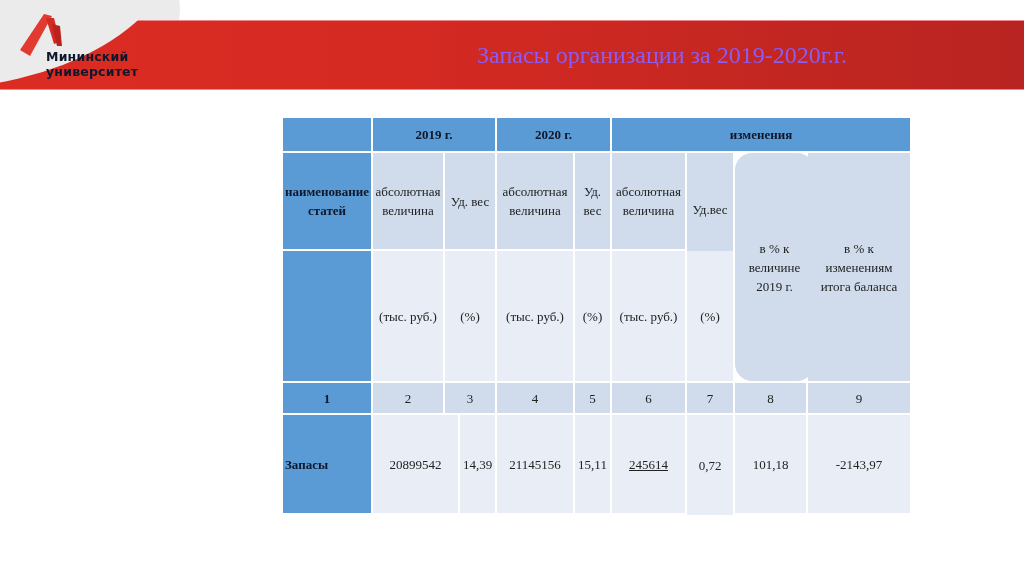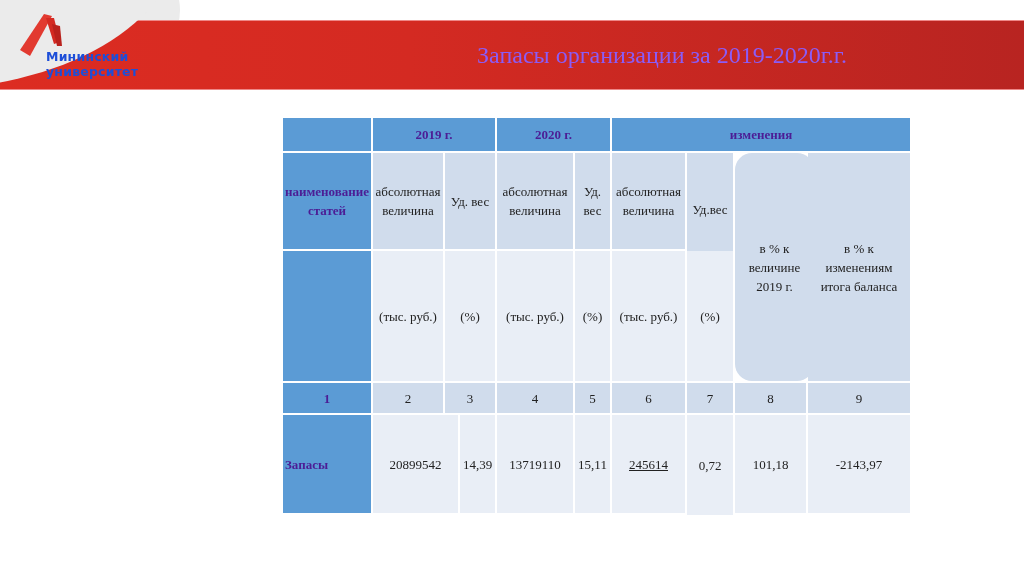--- a/index.html
+++ b/index.html
@@ -1,24 +1,24 @@
 <!DOCTYPE html>
 <html><head>
 <meta charset="utf-8">
 <style>
   html, body { margin:0; padding:0; }
   body { width:1024px; height:574px; position:relative; overflow:hidden; background:#ffffff; font-family:"Liberation Serif", serif; }
   .band { position:absolute; left:0; top:20px; width:1024px; height:70px; background:linear-gradient(90deg,#DC2C22 0%,#D42A22 40%,#B82421 100%); border-top:1px solid #e88; border-bottom:1px solid #e88; box-sizing:border-box; }
   .logo-bg2 { position:absolute; left:-60px; top:-70px; width:240px; height:160px; background:#EBEBEB; border-radius:50%; }
   .logo-mark { position:absolute; left:16px; top:12px; width:50px; height:48px; }
-  .logo-text { position:absolute; left:46px; top:49px; font-family:"DejaVu Sans", sans-serif; font-weight:bold; font-size:12.5px; line-height:15px; color:#1d4ed8; letter-spacing:0.2px; }
+  .logo-text { position:absolute; left:46px; top:49px; font-family:"DejaVu Sans", sans-serif; font-weight:bold; font-size:12.5px; line-height:15px; color:#0f172a; letter-spacing:0.2px; }
   .title { position:absolute; left:260px; top:20px; width:764px; height:70px; display:flex; align-items:center; justify-content:center; color:#8b5cf6; font-size:24px; font-family:"Liberation Serif", serif; padding-left:40px; box-sizing:border-box; }
   .tbl { position:absolute; left:0; top:0; }
   .cell { position:absolute; box-sizing:border-box; display:flex; align-items:center; justify-content:center; text-align:center; font-size:13px; line-height:19px; color:#222; font-family:"Liberation Serif", serif; }
-  .hd { background:#5B9BD5; color:#4c1d95; font-weight:bold; }
+  .hd { background:#5B9BD5; color:#0f172a; font-weight:bold; }
   .mid { background:#D0DCEC; }
   .lite { background:#E9EEF6; }
   .left { justify-content:flex-start; padding-left:4px; text-align:left; }
 </style>
 </head>
 <body>
 
 <div class="logo-bg2"></div>
 <div class="band"></div>
 <div style="position:absolute;left:-80px;top:-60px;width:258px;height:150px;background:#EBEBEB;border-radius:0 0 100% 0 / 0 0 100% 0;"></div>
@@ -66,19 +66,19 @@
   <div class="cell mid" style="left:497px;top:383px;width:76px;height:30px;">4</div>
   <div class="cell mid" style="left:575px;top:383px;width:35px;height:30px;">5</div>
   <div class="cell mid" style="left:612px;top:383px;width:73px;height:30px;">6</div>
   <div class="cell mid" style="left:687px;top:383px;width:46px;height:30px;">7</div>
   <div class="cell mid" style="left:735px;top:383px;width:71px;height:30px;">8</div>
   <div class="cell mid" style="left:808px;top:383px;width:102px;height:30px;">9</div>
 
   <div class="cell hd left" style="left:283px;top:415px;width:88px;height:98px;padding-left:2px;">Запасы</div>
   <div class="cell lite" style="left:373px;top:415px;width:85px;height:98px;">20899542</div>
   <div class="cell lite" style="left:460px;top:415px;width:35px;height:98px;">14,39</div>
-  <div class="cell lite" style="left:497px;top:415px;width:76px;height:98px;">13719110</div>
+  <div class="cell lite" style="left:497px;top:415px;width:76px;height:98px;">21145156</div>
   <div class="cell lite" style="left:575px;top:415px;width:35px;height:98px;">15,11</div>
   <div class="cell lite" style="left:612px;top:415px;width:73px;height:98px;text-decoration:underline;">245614</div>
   <div class="cell lite" style="left:687px;top:415px;width:46px;height:100px;">0,72</div>
   <div class="cell lite" style="left:735px;top:415px;width:71px;height:98px;">101,18</div>
   <div class="cell lite" style="left:808px;top:415px;width:102px;height:98px;">-2143,97</div>
 </div>
 
 </body></html>

